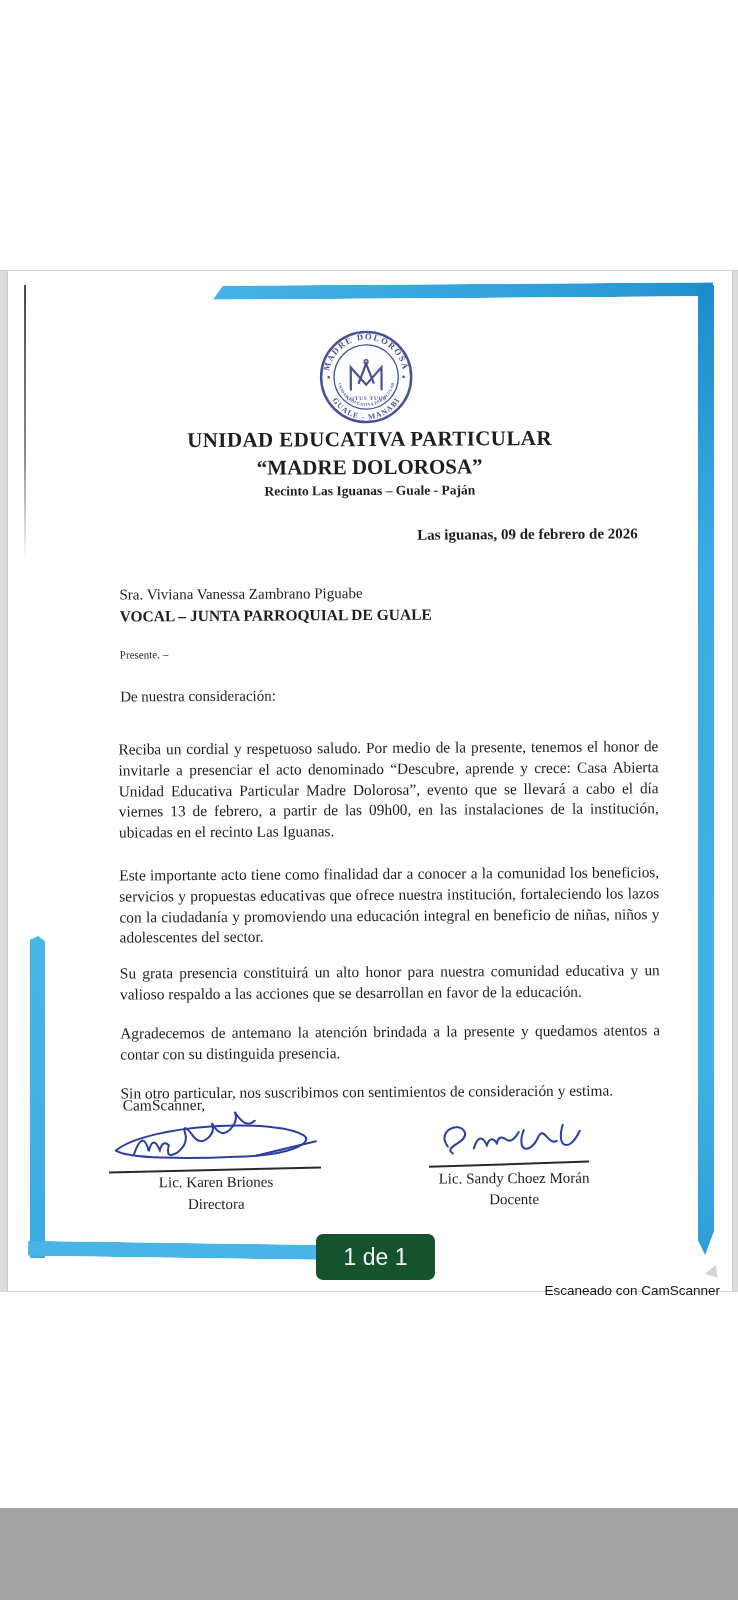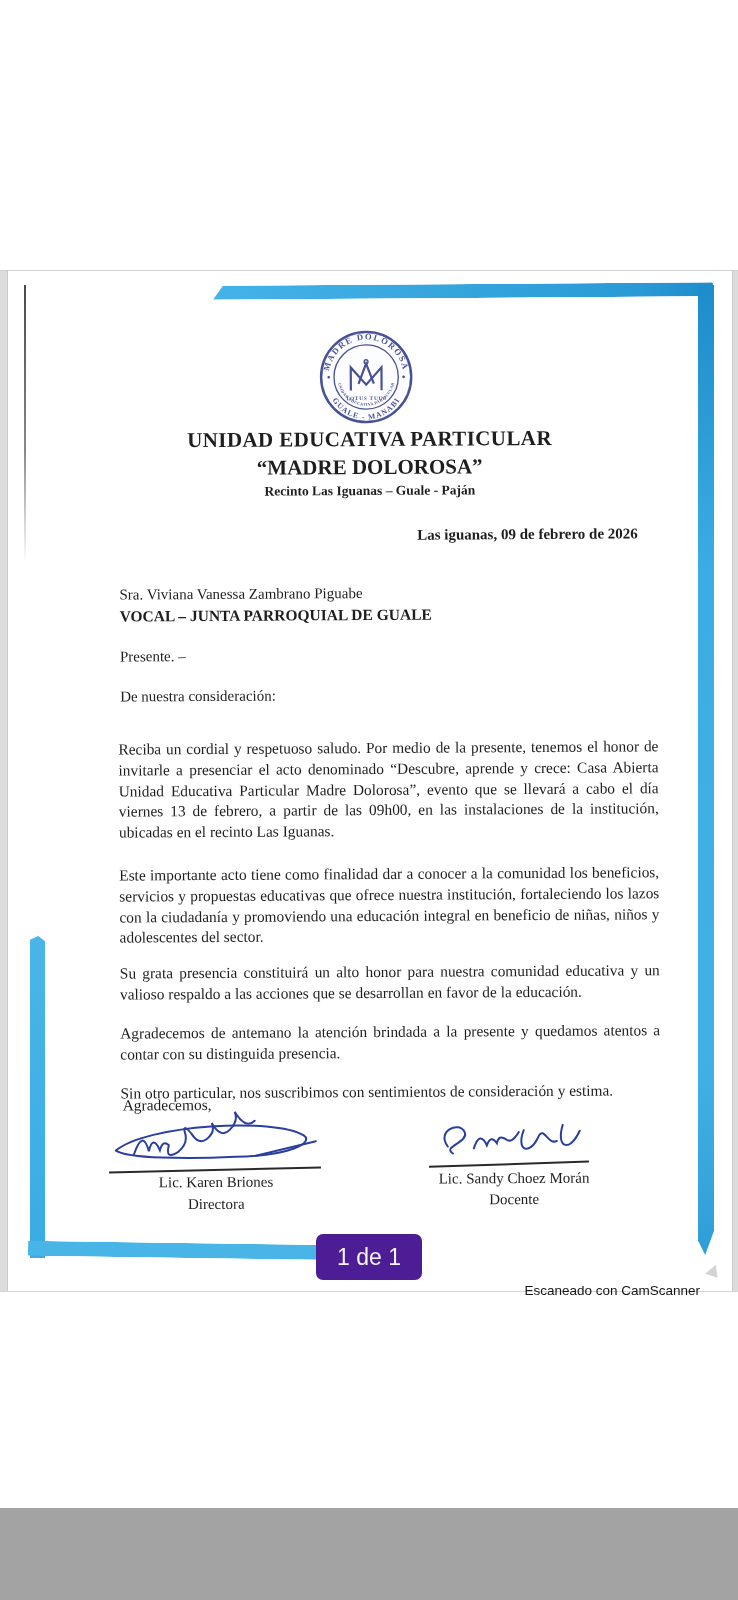--- a/index.html
+++ b/index.html
@@ -32,42 +32,42 @@
            background:linear-gradient(#4a4a4a,#8a8a8a 60%,rgba(140,140,140,0));}
 
   
   .center-block{left:90px;width:546px;text-align:center;}
   .h1{top:156px;font-size:21px;font-weight:bold;letter-spacing:.4px;}
   .h2{top:184px;font-size:21px;font-weight:bold;}
   .h3{top:212px;font-size:13.5px;font-weight:bold;}
   .date{left:410px;top:256px;font-size:15px;font-weight:bold;}
   .rname{left:112px;top:314px;font-size:15px;}
   .rtitle{left:112px;top:335px;font-size:15.5px;font-weight:bold;}
-  .salut{left:112px;top:376px;font-size:15px;}
+  .salut{left:112px;top:376px;font-size:11px;}
   .opening{left:112px;top:416px;font-size:15px;}
   .para{left:110px;width:540px;text-align:justify;font-size:15.4px;line-height:20.6px;}
   .p0{top:452px;} .p1{top:578px;} .p2{top:676px;} .p3{top:736px;}
   .p4{top:796px;text-align:left;}
   .closing{left:112px;top:824px;font-size:15.5px;}
 
   
   .sig-svg{overflow:visible;}
   .sig-line{height:2px;background:#2a2a2a;}
   .sigline-l{left:98px;top:897px;width:212px;transform:rotate(-1deg);}
   .sigline-r{left:418px;top:893px;width:160px;transform:rotate(-1.5deg);}
   .sig-name{font-size:15px;text-align:center;}
   .name-l{left:105px;top:902px;width:200px;}
   .role-l{left:105px;top:924px;width:200px;font-size:15px;text-align:center;}
   .name-r{left:408px;top:900px;width:190px;}
   .role-r{left:408px;top:921px;width:190px;font-size:15px;text-align:center;}
 
   
-  .badge{position:absolute;left:316px;top:1234px;width:106px;height:46px;background:#4c1d95;
+  .badge{position:absolute;left:316px;top:1234px;width:119px;height:46px;background:#14532d;
          border-radius:7px;color:#f5f5f5;font-size:23px;line-height:46px;text-align:center;z-index:6;}
-  .camscan{position:absolute;left:400px;top:1283px;width:300px;text-align:right;
+  .camscan{position:absolute;left:420px;top:1283px;width:300px;text-align:right;
            font-size:13.5px;color:#141414;z-index:5;}
   .cs-mark{position:absolute;left:707px;top:1268px;width:0;height:0;z-index:5;
            border-left:7px solid transparent;border-right:7px solid transparent;
            border-bottom:11px solid #c9c9c9;transform:rotate(140deg);opacity:.8;}
 
   
   .navbar{position:absolute;left:0;top:1508px;width:738px;height:92px;background:#a3a3a3;}
 </style>
 </head>
 <body>
@@ -122,21 +122,21 @@
         <div class="abs rname">Sra. Viviana Vanessa Zambrano Piguabe</div>
         <div class="abs rtitle">VOCAL – JUNTA PARROQUIAL DE GUALE</div>
         <div class="abs salut">Presente. –</div>
         <div class="abs opening">De nuestra consideración:</div>
 
         <p class="abs para p0">Reciba un cordial y respetuoso saludo. Por medio de la presente, tenemos el honor de invitarle a presenciar el acto denominado “Descubre, aprende y crece: Casa Abierta Unidad Educativa Particular Madre Dolorosa”, evento que se llevará a cabo el día viernes 13 de febrero, a partir de las 09h00, en las instalaciones de la institución, ubicadas en el recinto Las Iguanas.</p>
         <p class="abs para p1">Este importante acto tiene como finalidad dar a conocer a la comunidad los beneficios, servicios y propuestas educativas que ofrece nuestra institución, fortaleciendo los lazos con la ciudadanía y promoviendo una educación integral en beneficio de niñas, niños y adolescentes del sector.</p>
         <p class="abs para p2">Su grata presencia constituirá un alto honor para nuestra comunidad educativa y un valioso respaldo a las acciones que se desarrollan en favor de la educación.</p>
         <p class="abs para p3">Agradecemos de antemano la atención brindada a la presente y quedamos atentos a contar con su distinguida presencia.</p>
         <p class="abs para p4">Sin otro particular, nos suscribimos con sentimientos de consideración y estima.</p>
-        <div class="abs closing">Agradecemos,</div>
+        <div class="abs closing">CamScanner,</div>
 
         <svg class="abs sig-svg" style="left:95px;top:842px;" width="220" height="58" viewBox="0 0 220 58">
           <g stroke="#2b3f9e" fill="none" stroke-width="2" stroke-linecap="round">
             <path d="M10 36 C 42 10, 168 4, 198 22 C 208 29, 186 42, 130 43 C 80 45, 22 44, 10 36"></path>
             <path d="M28 40 q9 -26 15 -3 q4 -17 11 -1 q3 -11 9 -5 q-4 15 9 7 q11 -9 7 -20 q-2 -9 7 2 q7 11 15 5 q9 -7 5 -16 q9 16 18 7 q9 -9 5 -18 q11 18 20 9"></path>
             <path d="M150 42 L210 28"></path>
           </g>
         </svg>
         <div class="abs sig-line sigline-l"></div>
         <div class="abs sig-name name-l">Lic. Karen Briones</div>

